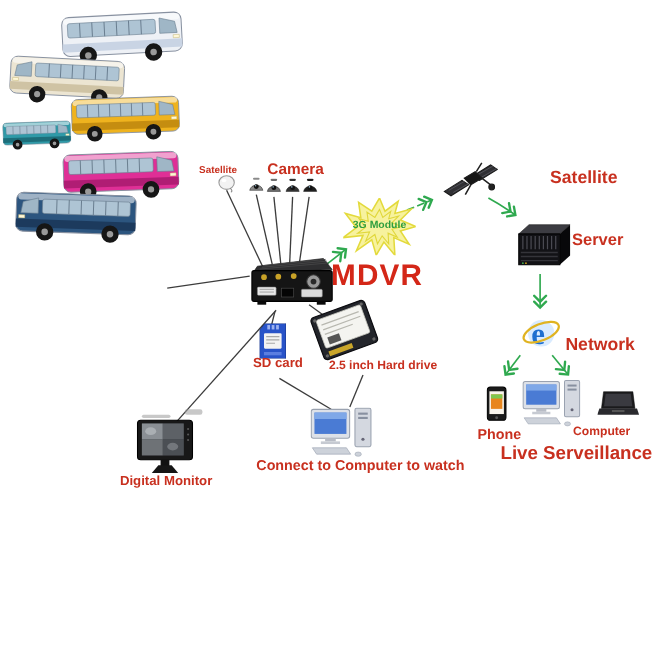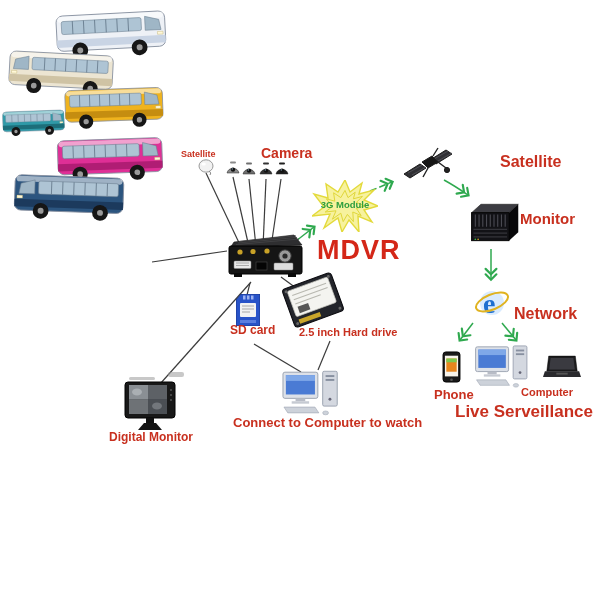--- a/index.html
+++ b/index.html
@@ -108,21 +108,21 @@
         <use href="#sym-coach"></use>
       </svg>
   </div>
 
   <div class="lbl" style="left:181px;top:150px;font-size:9px;">Satellite</div>
   <svg class="abs" style="left:196px;top:158px" width="20" height="17" viewBox="0 0 20 17">
     <ellipse cx="10" cy="8" rx="7" ry="6.2" fill="#f2f2f2" stroke="#9a9a9a"></ellipse>
     <ellipse cx="7.6" cy="6" rx="2.2" ry="1.6" fill="#ffffff"></ellipse>
     <path d="M13,13 q3,2 1,4" stroke="#888" fill="none" stroke-width="1"></path>
   </svg>
-  <div class="lbl" style="left:243px;top:146px;font-size:14px;margin-left:18px;">Camera</div>
+  <div class="lbl" style="left:243px;top:146px;font-size:14px;">Camera</div>
   <svg class="abs" style="left:226px;top:161px;--c:#8a8a8a" width="14" height="13" viewBox="0 0 14 13">
       <use href="#sym-dome-cam"></use>
     </svg>
   <svg class="abs" style="left:242px;top:162px;--c:#6f6f6f" width="14" height="13" viewBox="0 0 14 13">
       <use href="#sym-dome-cam"></use>
     </svg>
   <svg class="abs" style="left:259px;top:162px;--c:#333333" width="14" height="13" viewBox="0 0 14 13">
       <use href="#sym-dome-cam"></use>
     </svg>
   <svg class="abs" style="left:275px;top:162px;--c:#1f1f1f" width="14" height="13" viewBox="0 0 14 13">
@@ -138,21 +138,21 @@
       <circle cx="41" cy="22" r="2.6" fill="#c9a227"></circle>
     <circle cx="59" cy="27" r="6.2" fill="#9a9a9a" stroke="#333"></circle>
       <circle cx="59" cy="27" r="2.6" fill="#2a2a2a"></circle>
     <rect x="8" y="32" width="17" height="7.5" rx="1" fill="#e8e8e8" stroke="#888" stroke-width="0.5"></rect>
     <path d="M10,34 H23 M10,36.5 H23" stroke="#9a9a9a" stroke-width="0.8"></path>
     <rect x="30" y="33" width="11" height="8" fill="#050505" stroke="#4a4a4a" stroke-width="0.6"></rect>
     <rect x="48" y="34" width="19" height="7" rx="1" fill="#dcdcdc" stroke="#888" stroke-width="0.5"></rect>
     <rect x="8" y="45" width="8" height="3" fill="#0a0a0a"></rect>
       <rect x="62" y="45" width="8" height="3" fill="#0a0a0a"></rect>
   </svg>
-  <div class="lbl lbl-mdvr" style="left:301px;top:237px;margin-left:16px;">MDVR</div>
+  <div class="lbl lbl-mdvr" style="left:301px;top:237px;">MDVR</div>
 
   <svg class="abs" style="left:312px;top:180px" width="66" height="52" viewBox="0 0 66 52">
     <polygon points="33,0 38,12 50,3 47,14 62,10 52,20 66,26 52,30 60,42 46,36 47,52 37,40 30,52 26,38 12,48 18,34 0,36 12,27 2,14 16,18 14,4 26,12" fill="#f7f29e" stroke="#e3da3c" stroke-width="1.4" stroke-linejoin="miter"></polygon>
     <polygon points="33,10.4 36,17.6 43.2,12.2 41.4,18.8 50.4,16.4 44.4,22.4 52.8,26 44.4,28.4 49.2,35.6 40.8,32 41.4,41.6 35.4,34.4 31.2,41.6 28.8,33.2 20.4,39.2 24,30.8 13.2,32 20.4,26.6 14.4,18.8 22.8,21.2 21.6,12.8 28.8,17.6" fill="none" stroke="#e0d73a" stroke-width="1"></polygon>
   </svg>
   <div class="lbl lbl-3g" style="left:312px;top:200px;width:66px;text-align:center;">3G Module</div>
 
   <svg class="abs" style="left:402px;top:144px" width="52" height="44" viewBox="0 0 52 44">
     <g stroke="#1c1c1c" stroke-width="1">
       <polygon points="2,30 18,20 24,24 8,34" fill="#303034"></polygon>
@@ -168,21 +168,21 @@
 
   <svg class="abs" style="left:466px;top:196px" width="56" height="52" viewBox="0 0 60 52">
     <polygon points="6,16 16,7 56,7 46,16" fill="#3c3c42" stroke="#1a1a1a" stroke-width="0.6"></polygon>
     <polygon points="46,16 56,7 56,37 46,46" fill="#08080a"></polygon>
     <rect x="6" y="16" width="40" height="30" fill="#121216" stroke="#000"></rect>
     <path d="M10,18 V31 M14,18 V31 M18,18 V31 M22,18 V31 M26,18 V31 M30,18 V31 M34,18 V31 M38,18 V31 M42,18 V31" stroke="#4a4a52" stroke-width="1.2"></path>
     <path d="M8,34 H44 M8,38 H44 M8,42 H44" stroke="#34343a" stroke-width="1.4"></path>
     <circle cx="10" cy="44.5" r="0.9" fill="#3fae4f"></circle>
       <circle cx="13" cy="44.5" r="0.9" fill="#c8a020"></circle>
   </svg>
-  <div class="lbl" style="left:520px;top:211px;font-size:15px;">Monitor</div>
+  <div class="lbl" style="left:520px;top:211px;font-size:15px;">Server</div>
 
   <svg class="abs" style="left:474px;top:286px" width="36" height="34" viewBox="0 0 36 34">
     <circle cx="18" cy="17" r="12" fill="#cfe6ff" opacity="0.8"></circle>
     <text x="9" y="27" font-family="Liberation Serif, serif" font-size="28" font-weight="bold" fill="#1e6fd0">e</text>
     <ellipse cx="18" cy="16" rx="17" ry="7.5" fill="none" stroke="#e0b321" stroke-width="2" transform="rotate(-22 18 16)"></ellipse>
   </svg>
   <div class="lbl" style="left:514px;top:294px;font-size:16px;margin-top:12px;">Network</div>
 
   <svg class="abs" style="left:442px;top:351px" width="19" height="32" viewBox="0 0 20 34">
     <rect x="1" y="1" width="18" height="32" rx="3" fill="#1a1a1a" stroke="#000"></rect>

